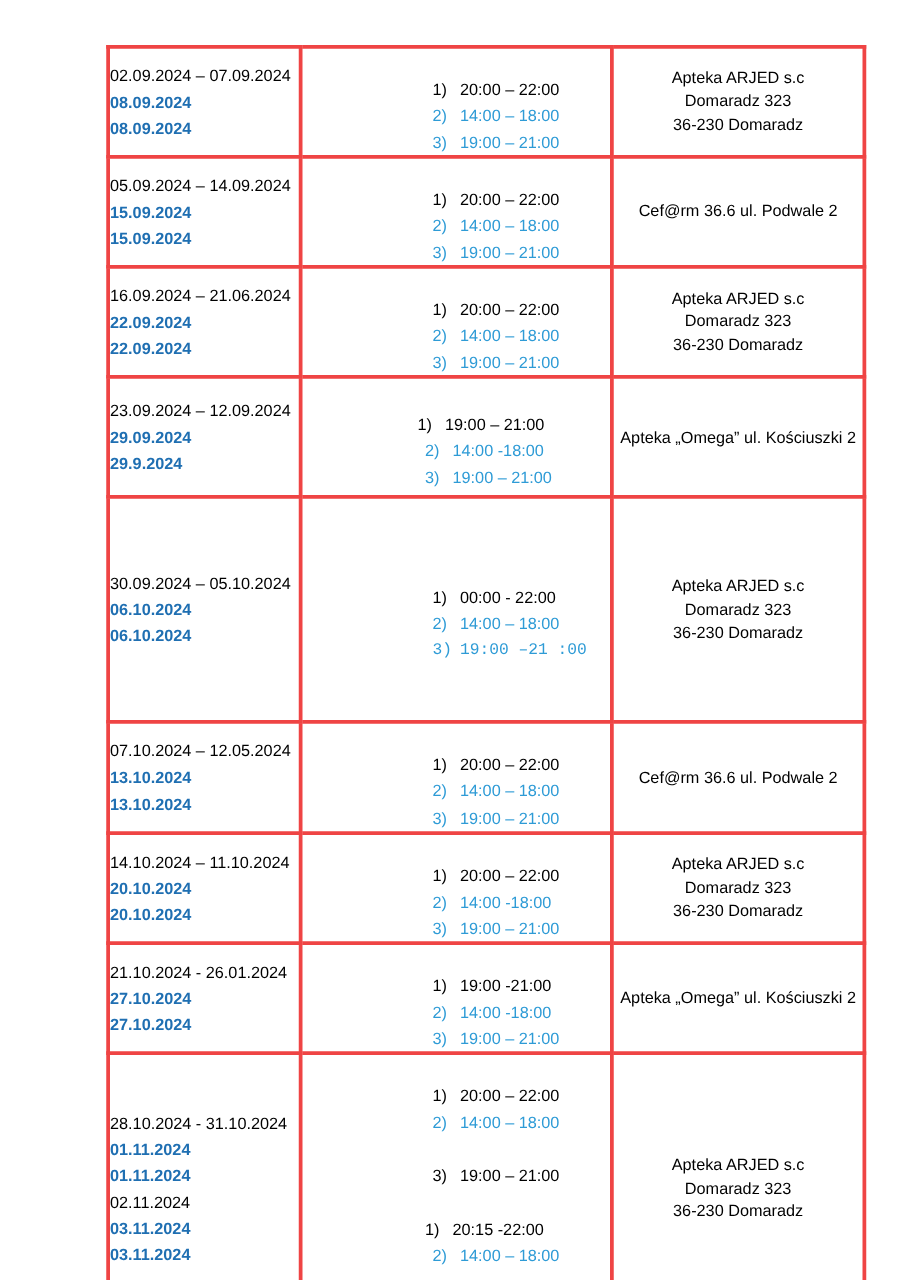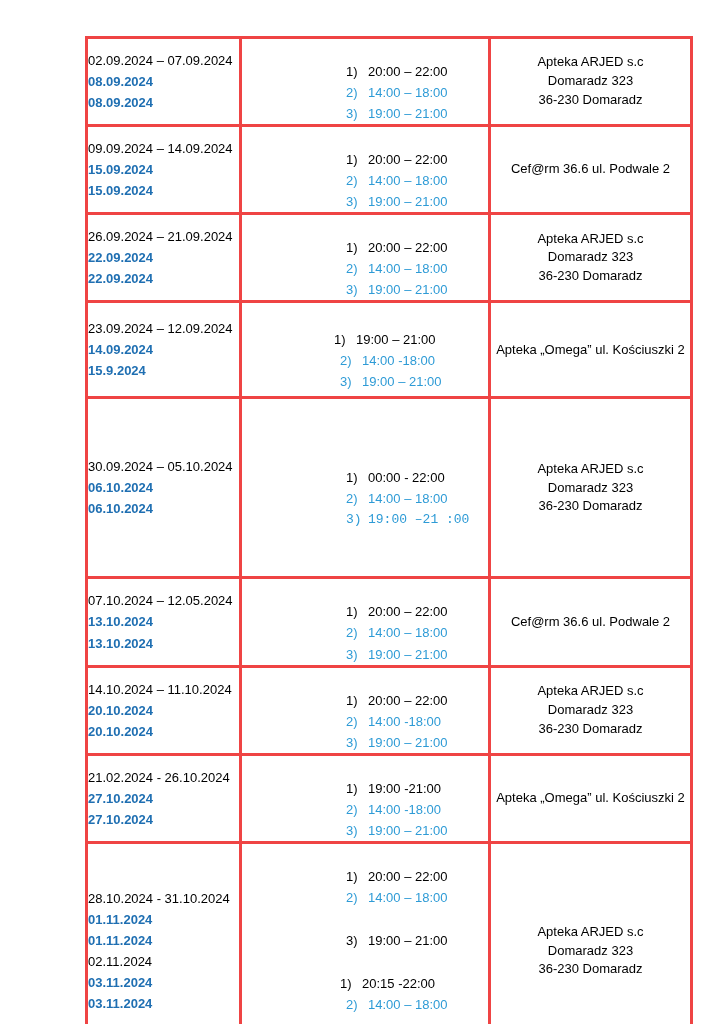--- a/index.html
+++ b/index.html
@@ -96,45 +96,45 @@
             <span class="hour-row hour-blue" style="padding-left: 104px;"><span class="hour-num">2)</span><span>14:00 – 18:00</span></span>
             <span class="hour-row hour-blue" style="padding-left: 104px;"><span class="hour-num">3)</span><span>19:00 – 21:00</span></span>
           </td>
           <td class="col-pharm">
             <span class="pharm-line">Apteka ARJED s.c</span>
             <span class="pharm-line">Domaradz 323</span>
             <span class="pharm-line">36-230 Domaradz</span>
           </td>
         </tr>
         <tr style="height: 82px;">
-          <td class="col-period"><span class="date-line date-black">09.09.2024 – 14.09.2024</span><br><span class="date-line date-blue">15.09.2024</span><br><span class="date-line date-blue">15.09.2024</span><br></td>
+          <td class="col-period"><span class="date-line date-black">05.09.2024 – 14.09.2024</span><br><span class="date-line date-blue">15.09.2024</span><br><span class="date-line date-blue">15.09.2024</span><br></td>
           <td class="col-hours">
             <span class="hour-row hour-black" style="padding-left: 104px;"><span class="hour-num">1)</span><span>20:00 – 22:00</span></span>
             <span class="hour-row hour-blue" style="padding-left: 104px;"><span class="hour-num">2)</span><span>14:00 – 18:00</span></span>
             <span class="hour-row hour-blue" style="padding-left: 104px;"><span class="hour-num">3)</span><span>19:00 – 21:00</span></span>
           </td>
           <td class="col-pharm">
             <span class="pharm-line">Cef@rm 36.6 ul. Podwale 2</span>
           </td>
         </tr>
         <tr style="height: 66px;">
-          <td class="col-period"><span class="date-line date-black">26.09.2024 – 21.09.2024</span><br><span class="date-line date-blue">22.09.2024</span><br><span class="date-line date-blue">22.09.2024</span><br></td>
+          <td class="col-period"><span class="date-line date-black">16.09.2024 – 21.06.2024</span><br><span class="date-line date-blue">22.09.2024</span><br><span class="date-line date-blue">22.09.2024</span><br></td>
           <td class="col-hours">
             <span class="hour-row hour-black" style="padding-left: 104px;"><span class="hour-num">1)</span><span>20:00 – 22:00</span></span>
             <span class="hour-row hour-blue" style="padding-left: 104px;"><span class="hour-num">2)</span><span>14:00 – 18:00</span></span>
             <span class="hour-row hour-blue" style="padding-left: 104px;"><span class="hour-num">3)</span><span>19:00 – 21:00</span></span>
           </td>
           <td class="col-pharm">
             <span class="pharm-line">Apteka ARJED s.c</span>
             <span class="pharm-line">Domaradz 323</span>
             <span class="pharm-line">36-230 Domaradz</span>
           </td>
         </tr>
         <tr style="height: 96px;">
-          <td class="col-period"><span class="date-line date-black">23.09.2024 – 12.09.2024</span><br><span class="date-line date-blue">14.09.2024</span><br><span class="date-line date-blue">15.9.2024</span><br></td>
+          <td class="col-period"><span class="date-line date-black">23.09.2024 – 12.09.2024</span><br><span class="date-line date-blue">29.09.2024</span><br><span class="date-line date-blue">29.9.2024</span><br></td>
           <td class="col-hours">
             <span class="hour-row hour-black" style="padding-left: 92px;"><span class="hour-num">1)</span><span>19:00 – 21:00</span></span>
             <span class="hour-row hour-blue" style="padding-left: 98px;"><span class="hour-num">2)</span><span>14:00 -18:00</span></span>
             <span class="hour-row hour-blue" style="padding-left: 98px;"><span class="hour-num">3)</span><span>19:00 – 21:00</span></span>
           </td>
           <td class="col-pharm">
             <span class="pharm-line">Apteka „Omega” ul. Kościuszki 2</span>
           </td>
         </tr>
         <tr style="height: 180px;">
@@ -168,21 +168,21 @@
             <span class="hour-row hour-blue" style="padding-left: 104px;"><span class="hour-num">2)</span><span>14:00 -18:00</span></span>
             <span class="hour-row hour-blue" style="padding-left: 104px;"><span class="hour-num">3)</span><span>19:00 – 21:00</span></span>
           </td>
           <td class="col-pharm">
             <span class="pharm-line">Apteka ARJED s.c</span>
             <span class="pharm-line">Domaradz 323</span>
             <span class="pharm-line">36-230 Domaradz</span>
           </td>
         </tr>
         <tr style="height: 82px;">
-          <td class="col-period"><span class="date-line date-black">21.02.2024 - 26.10.2024</span><br><span class="date-line date-blue">27.10.2024</span><br><span class="date-line date-blue">27.10.2024</span><br></td>
+          <td class="col-period"><span class="date-line date-black">21.10.2024 - 26.01.2024</span><br><span class="date-line date-blue">27.10.2024</span><br><span class="date-line date-blue">27.10.2024</span><br></td>
           <td class="col-hours">
             <span class="hour-row hour-black" style="padding-left: 104px;"><span class="hour-num">1)</span><span>19:00 -21:00</span></span>
             <span class="hour-row hour-blue" style="padding-left: 104px;"><span class="hour-num">2)</span><span>14:00 -18:00</span></span>
             <span class="hour-row hour-blue" style="padding-left: 104px;"><span class="hour-num">3)</span><span>19:00 – 21:00</span></span>
           </td>
           <td class="col-pharm">
             <span class="pharm-line">Apteka „Omega” ul. Kościuszki 2</span>
           </td>
         </tr>
         <tr style="height: 110px;">

